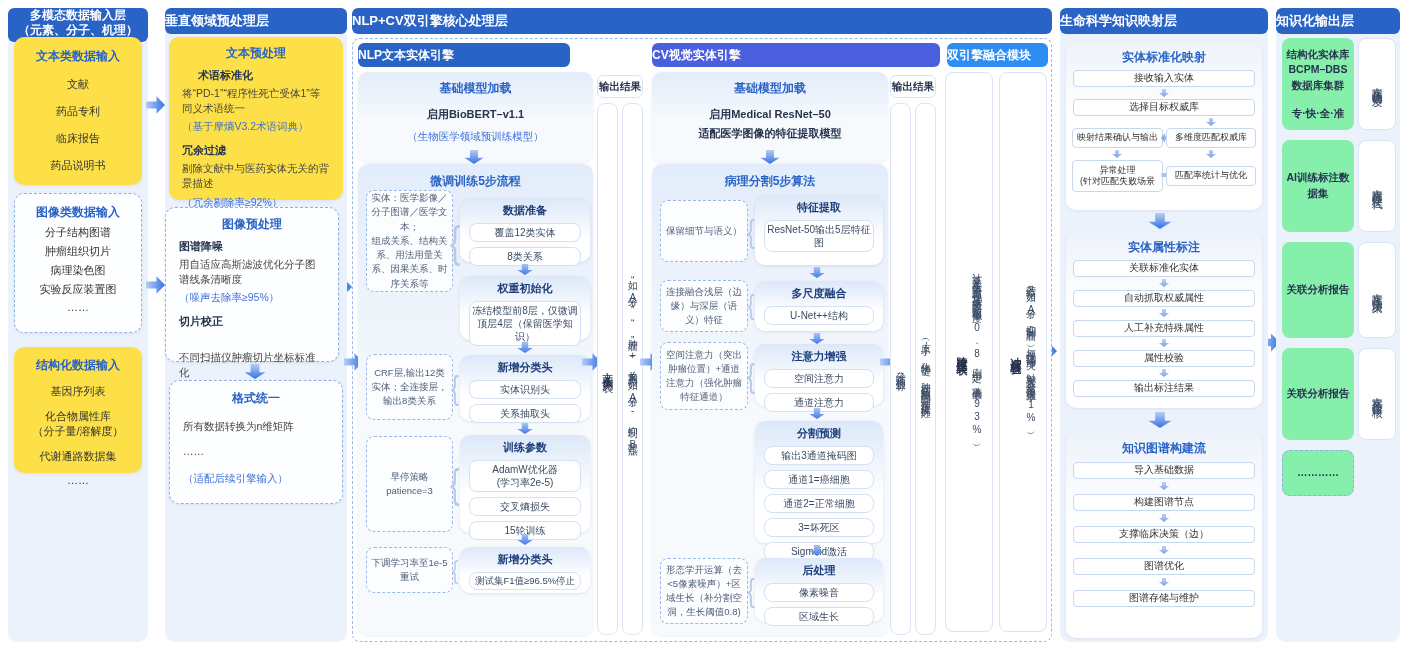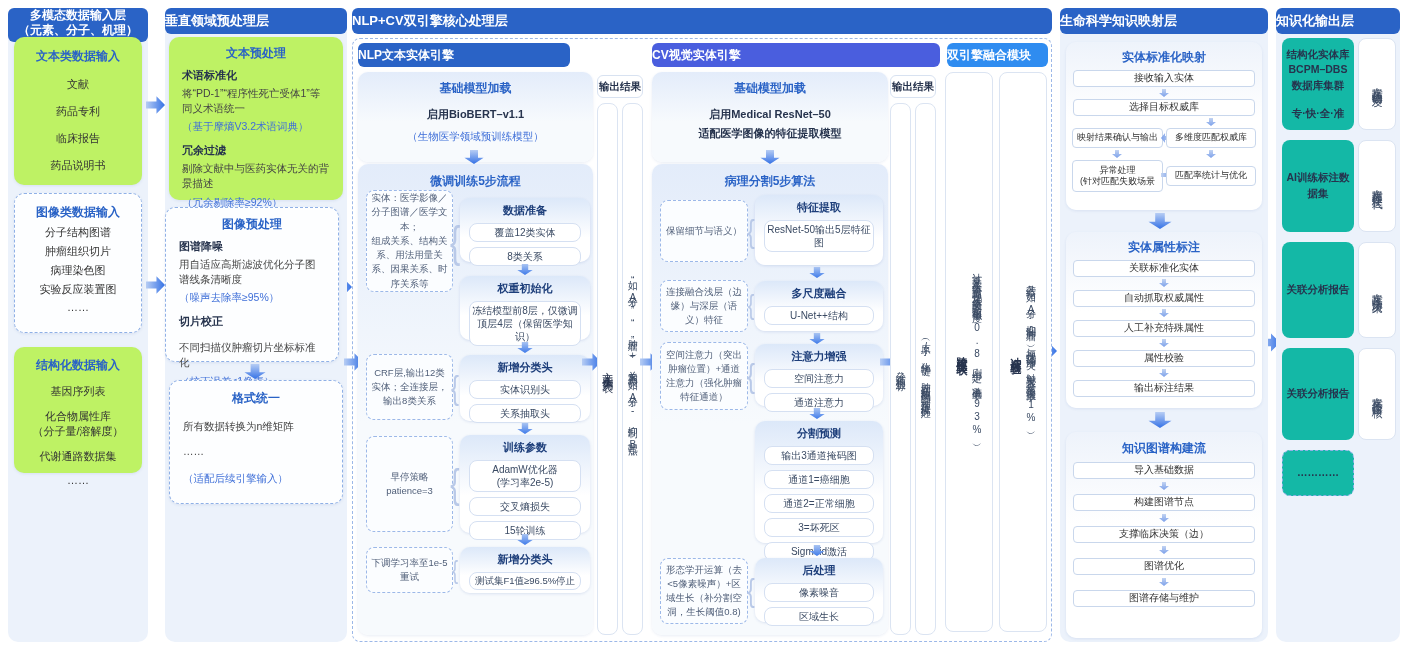--- a/index.html
+++ b/index.html
@@ -6,21 +6,21 @@
   body{font-family:"Liberation Sans","DejaVu Sans",sans-serif;color:#333;}
   .canvas{position:relative;width:1408px;height:649px;background:#fff;overflow:hidden;}
   .abs{position:absolute;box-sizing:border-box;}
   .lane{background:#ecf2fb;border-radius:10px;}
   .lane3{background:transparent;}
   .hdr{background:#2a63c6;color:#fff;font-weight:bold;font-size:13px;border-radius:6px;
        display:flex;align-items:center;text-align:center;line-height:1.25;}
   .hdr.cv{background:#4a5ede;}
   .hdr.fus{background:#2f8cf0;font-size:12px;}
   .hdr.small{font-size:12px;}
-  .card{background:#bef264;border-radius:10px;box-shadow:0 1px 3px rgba(40,80,160,.10);}
+  .card{background:#fde047;border-radius:10px;box-shadow:0 1px 3px rgba(40,80,160,.10);}
   .dashed{border:1px dashed #8fb0e6;background:#fdfeff;}
   .bigbox{border:1px dashed #9cb8e8;border-radius:8px;background:#fff;}
   .panel{background:linear-gradient(180deg,#e3ecfa,#f7fafd 55%);border-radius:10px;box-shadow:0 1px 3px rgba(40,80,160,.10);}
   .tblue{color:#2a63c6;font-weight:bold;font-size:12px;text-align:center;}
   .titleline{font-size:12px;}
   .item{font-size:11px;font-weight:500;color:#333;text-align:center;}
   .bhead{font-size:11px;font-weight:bold;color:#26334d;}
   .body{font-size:10.5px;color:#444;line-height:1.45;}
   .bnote{font-size:10.5px;color:#3f6fd8;line-height:1.4;}
   .pl{white-space:pre-line;}
@@ -38,21 +38,21 @@
           font-size:10.5px;font-weight:bold;color:#26334d;}
   .mrow{background:#fff;border:1px solid #c9d7ec;border-radius:4px;display:flex;align-items:center;justify-content:center;
         font-size:10px;color:#333;text-align:center;line-height:1.25;}
   .mcard{background:linear-gradient(180deg,#eef3fb,#ffffff 45%);border-radius:10px;box-shadow:0 1px 3px rgba(40,80,160,.10);}
   .ar{clip-path:polygon(0 30%,55% 30%,55% 2%,100% 50%,55% 98%,55% 70%,0 70%);background:linear-gradient(90deg,#b7cdf4,#3572e6);}
   .ad{clip-path:polygon(30% 0,70% 0,70% 55%,98% 55%,50% 100%,2% 55%,30% 55%);background:linear-gradient(180deg,#b7cdf4,#3572e6);}
   .adm{clip-path:polygon(30% 0,70% 0,70% 55%,98% 55%,50% 100%,2% 55%,30% 55%);background:linear-gradient(180deg,#a9c4f2,#3f7bea);}
   .sad{clip-path:polygon(30% 0,70% 0,70% 50%,100% 50%,50% 100%,0 50%,30% 50%);background:linear-gradient(180deg,#c3d4f2,#7ba0ea);}
   .sar{clip-path:polygon(0 30%,55% 30%,55% 0,100% 50%,55% 100%,55% 70%,0 70%);background:linear-gradient(90deg,#c3d4f2,#7ba0ea);}
   .sal{clip-path:polygon(100% 30%,45% 30%,45% 0,0 50%,45% 100%,45% 70%,100% 70%);background:linear-gradient(270deg,#c3d4f2,#7ba0ea);}
-  .outmain{background:#14b8a6;border-radius:8px;display:flex;flex-direction:column;align-items:center;justify-content:center;
+  .outmain{background:#86efac;border-radius:8px;display:flex;flex-direction:column;align-items:center;justify-content:center;
            font-size:10.5px;font-weight:bold;color:#26334d;text-align:center;line-height:1.5;padding:4px;}
 </style>
 </head>
 <body>
 
 <div class="canvas">
 
   <div class="abs lane" style="left:8px;top:8px;width:140px;height:634px;">
     <div class="abs hdr" style="left:0;top:0;width:140px;height:34px;flex-direction:column;">
       <span class="titleline">多模态数据输入层</span>
@@ -87,34 +87,34 @@
   <div class="abs ar" style="left:146px;top:96px;width:19px;height:18px;"></div>
   <div class="abs ar" style="left:146px;top:276px;width:19px;height:18px;"></div>
   <div class="abs ar" style="left:333px;top:278px;width:19px;height:18px;"></div>
   <div class="abs ar" style="left:1038px;top:342px;width:19px;height:18px;"></div>
   <div class="abs ar" style="left:1260px;top:333px;width:20px;height:19px;"></div>
 
   <div class="abs lane" style="left:165px;top:8px;width:182px;height:634px;">
     <div class="abs hdr" style="left:0;top:0;width:182px;height:26px;">垂直领域预处理层</div>
     <div class="abs card" style="left:4px;top:29px;width:174px;height:163px;padding:8px 13px;">
       <div class="tblue">文本预处理</div>
-      <div class="bhead" style="margin-top:6px;">术语标准化</div>
+      <div class="bhead" style="margin-top:6px;margin-left:16px;">术语标准化</div>
       <div class="body" style="margin-top:3px;">将“PD-1”“程序性死亡受体1”等同义术语统一</div>
       <div class="bnote" style="margin-top:3px;">（基于摩熵V3.2术语词典）</div>
       <div class="bhead" style="margin-top:9px;">冗余过滤</div>
       <div class="body" style="margin-top:3px;">剔除文献中与医药实体无关的背景描述</div>
       <div class="bnote" style="margin-top:3px;">（冗余剔除率≥92%）</div>
     </div>
     <div class="abs card dashed" style="left:0;top:199px;width:174px;height:155px;padding:8px 13px;">
       <div class="tblue">图像预处理</div>
       <div class="bhead" style="margin-top:6px;">图谱降噪</div>
       <div class="body" style="margin-top:3px;">用自适应高斯滤波优化分子图谱线条清晰度</div>
       <div class="bnote" style="margin-top:3px;">（噪声去除率≥95%）</div>
       <div class="bhead" style="margin-top:9px;">切片校正</div>
-      <div class="body" style="margin-top:11px;">不同扫描仪肿瘤切片坐标标准化</div>
+      <div class="body" style="margin-top:21px;">不同扫描仪肿瘤切片坐标标准化</div>
       <div class="bnote" style="margin-top:3px;">（校正误差≤1像素）</div>
     </div>
     <div class="abs ad" style="left:79px;top:356px;width:22px;height:15px;"></div>
     <div class="abs card dashed" style="left:4px;top:372px;width:174px;height:124px;padding:9px 13px;">
       <div class="tblue">格式统一</div>
       <div class="body" style="margin-top:12px;">所有数据转换为n维矩阵</div>
       <div class="body" style="margin-top:10px;">……</div>
       <div class="bnote" style="margin-top:12px;">（适配后续引擎输入）</div>
     </div>
   </div>

